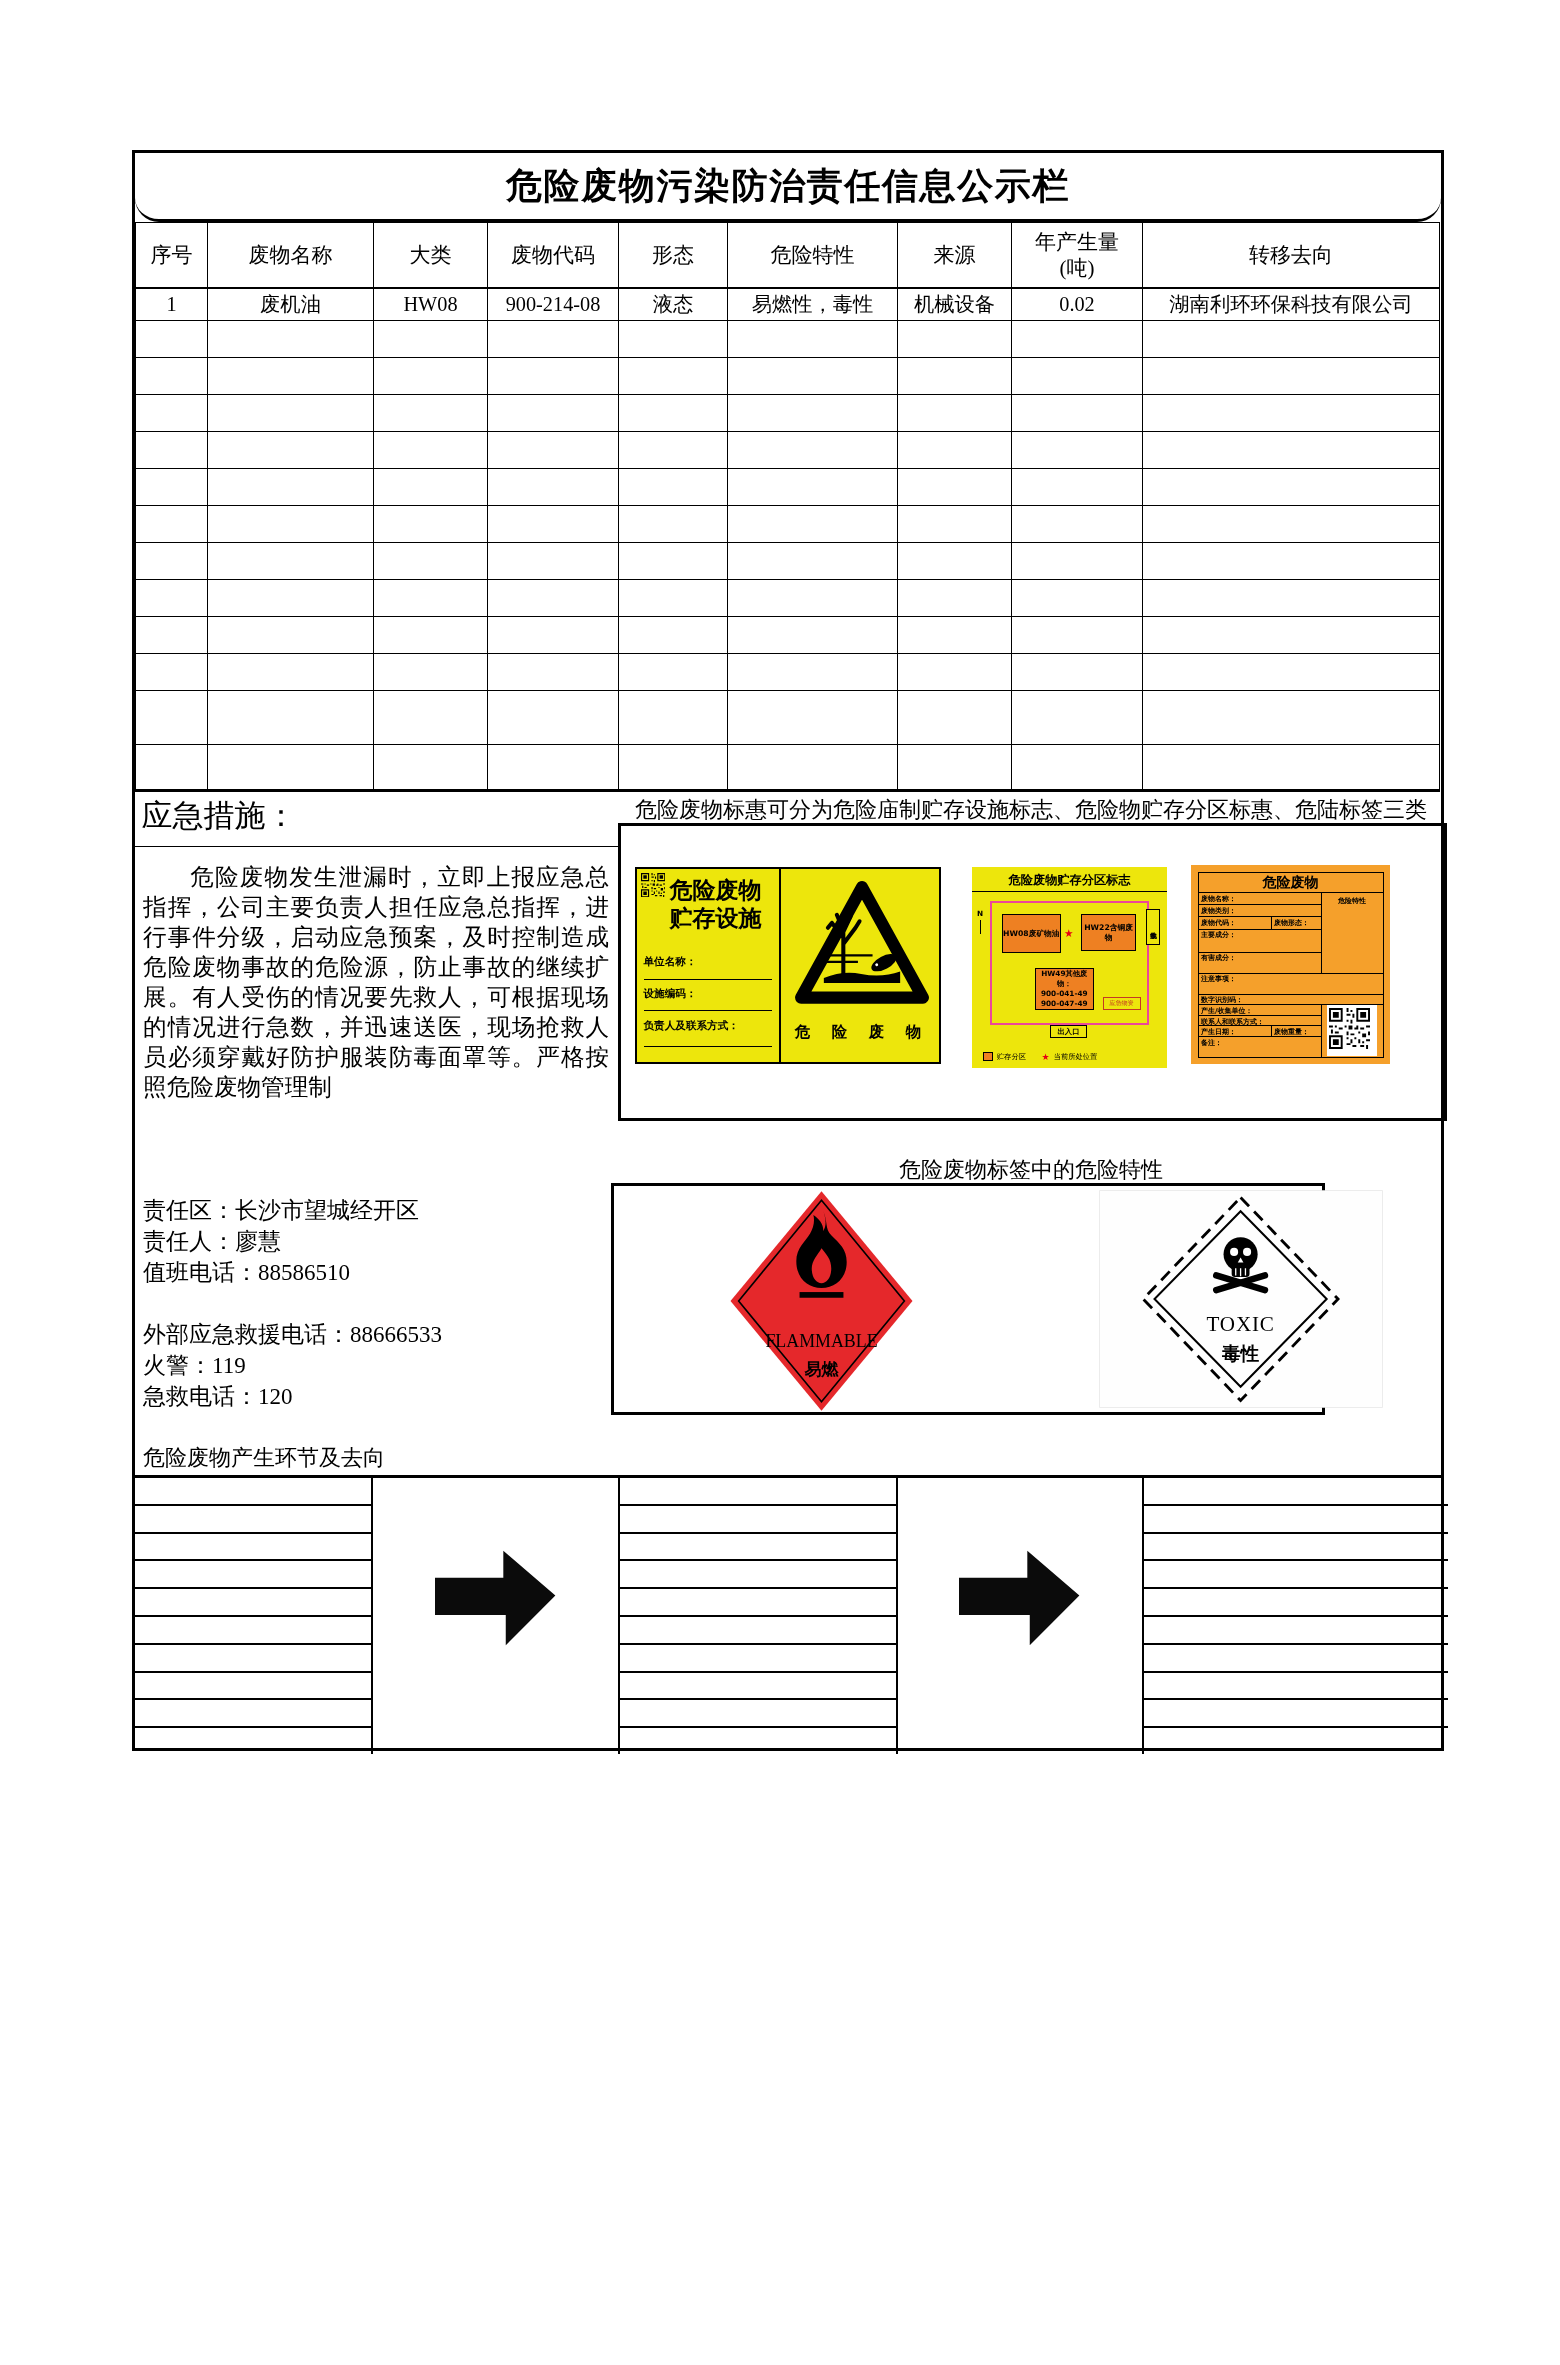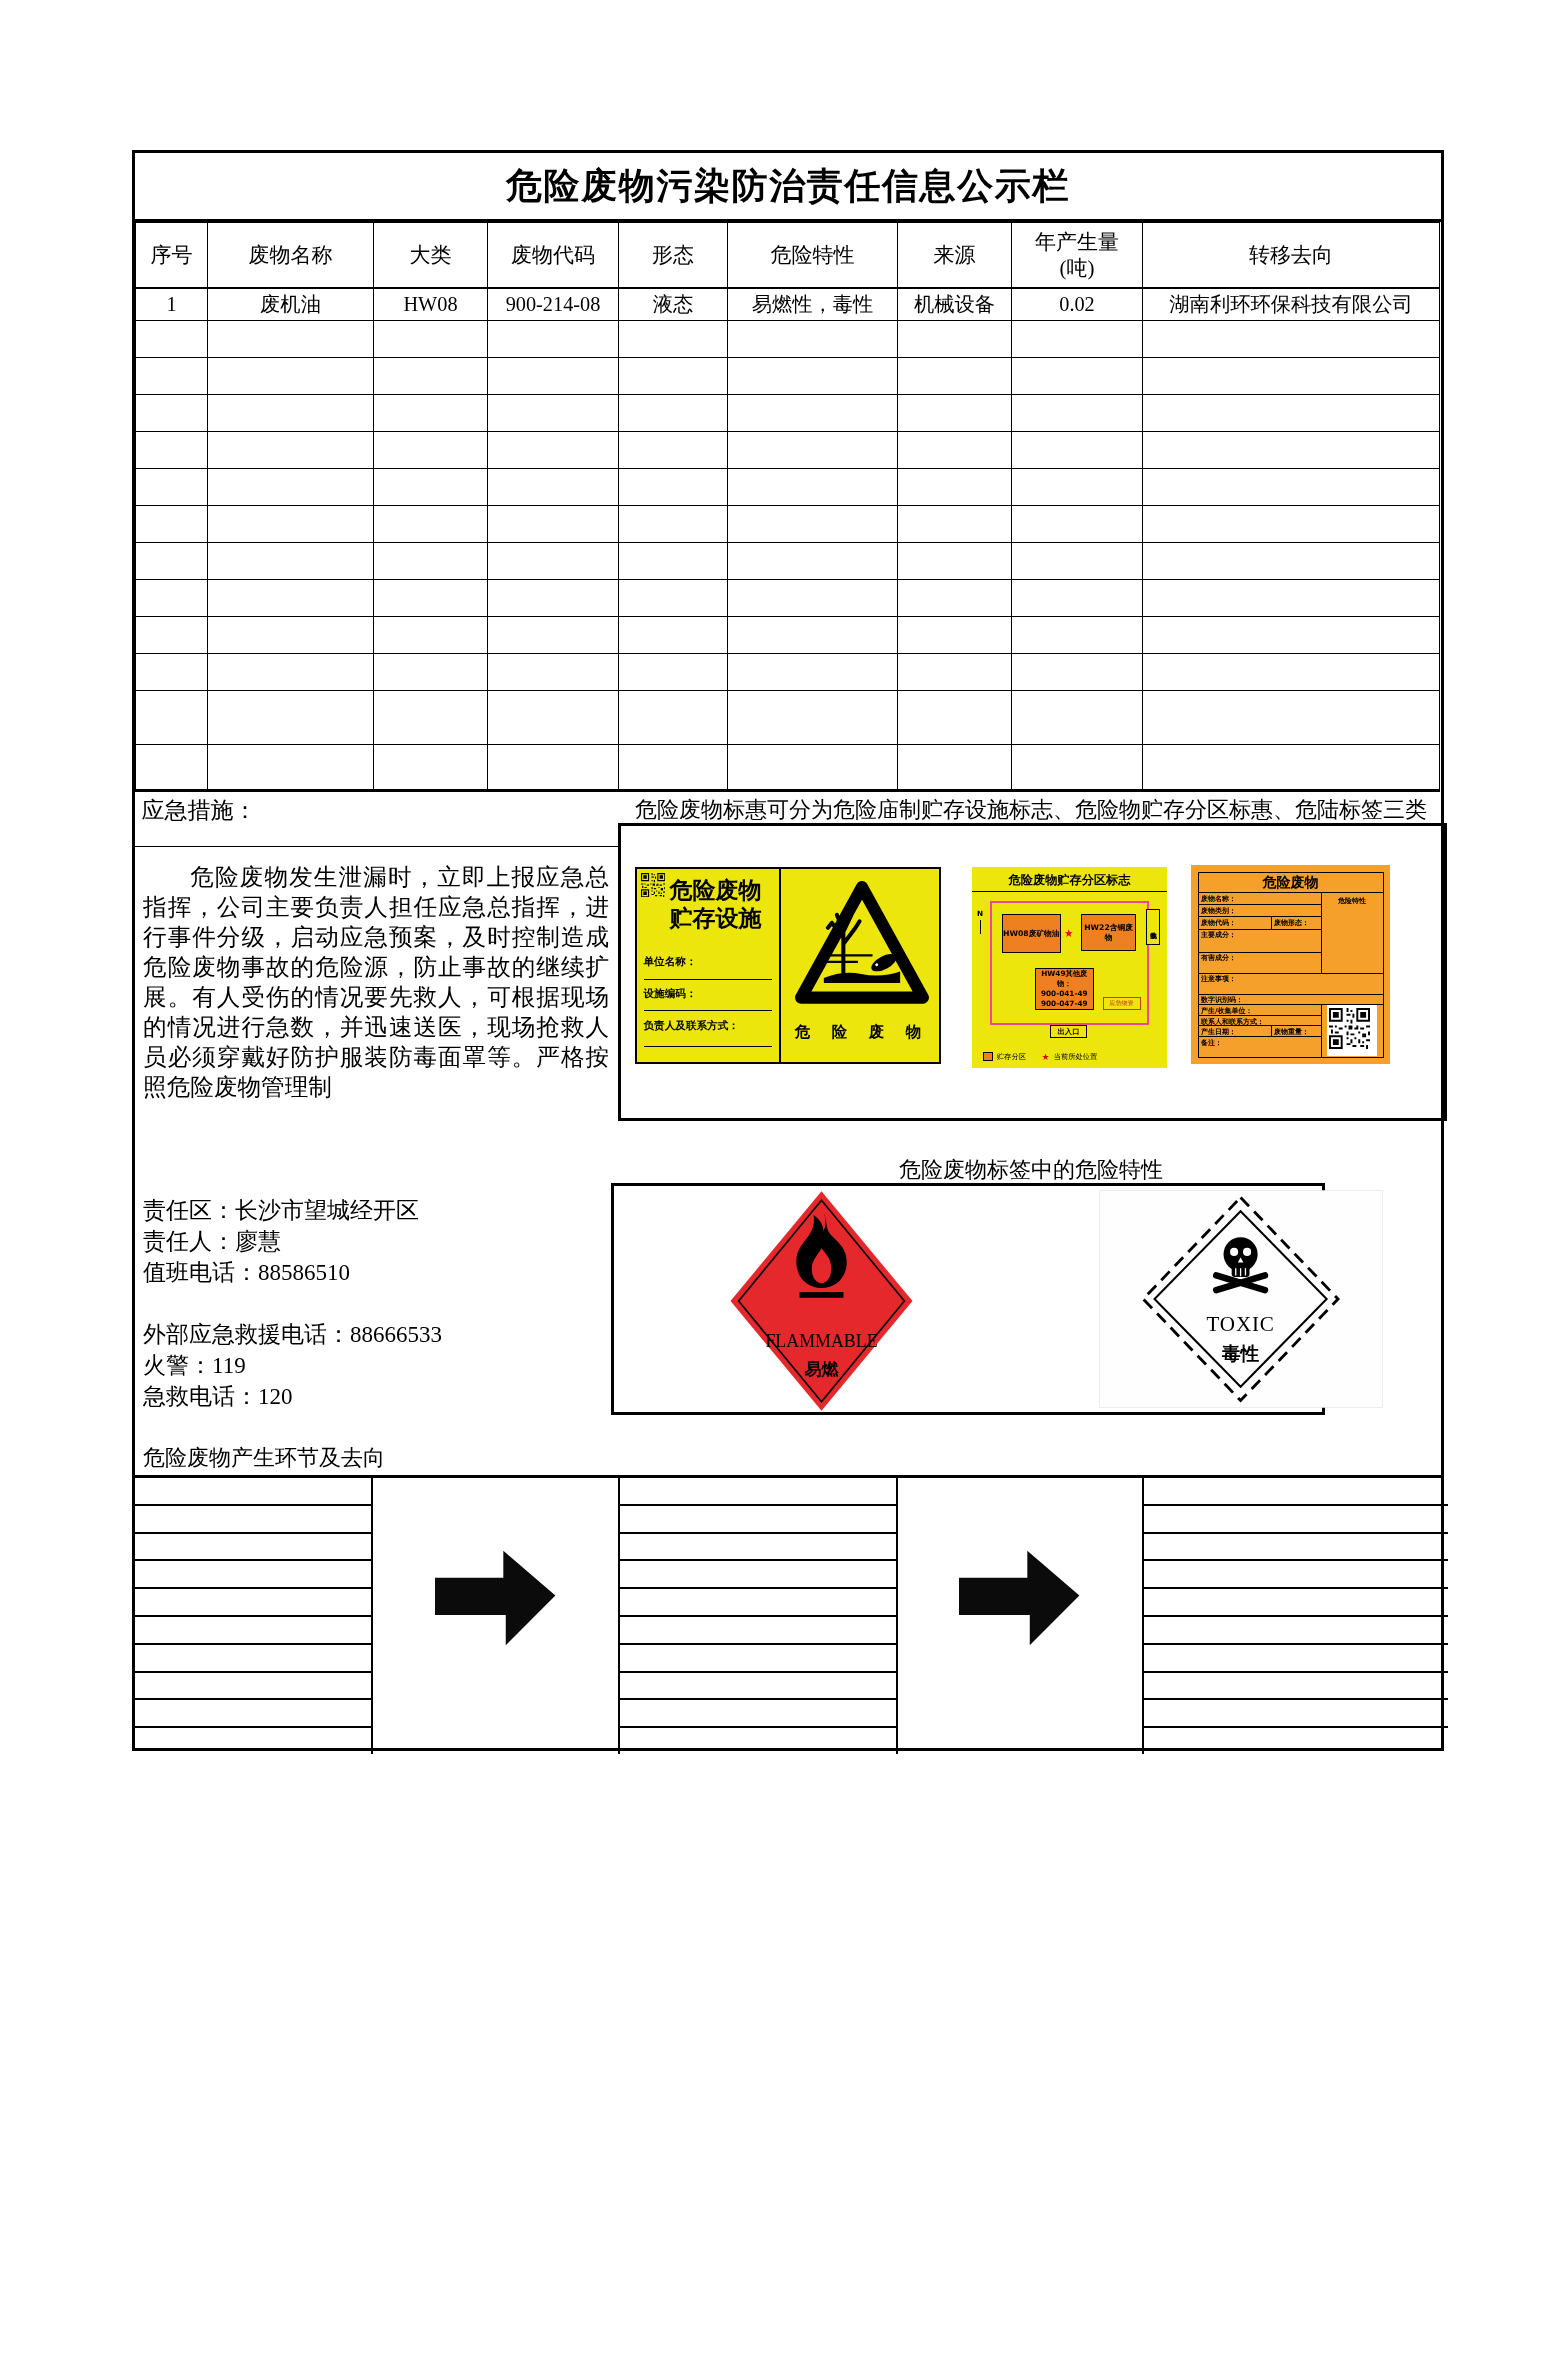--- a/index.html
+++ b/index.html
@@ -1,36 +1,36 @@
 <!DOCTYPE html>
 <html style="--sign-yellow: #EDE60C; --zone-orange: #EE8022; --label-orange: #F5A02B; --flammable-red: #E5282B; --star-red: #E60012; --ink: #000000;font-size:13px"><head>
 <meta charset="utf-8">
 <style>
   html,body{margin:0;padding:0;background:#fff;}
   body{width:1560px;height:2366px;position:relative;font-family:"Liberation Serif","DejaVu Serif",serif;color:#000;}
   .board{position:absolute;left:132px;top:150px;width:1312px;height:1601px;border:3.3px solid #000;box-sizing:border-box;}
   .abs{position:absolute;}
 
   
-  .title-row{left:0;top:0;width:100%;height:69px;border-bottom:3.3px solid #000;display:flex;align-items:center;justify-content:center;font-size:36px;font-weight:bold;letter-spacing:1.6px;box-sizing:border-box;}
+  .title-row{left:0;top:0;width:100%;height:69px;border-bottom:3.3px solid #000;display:flex;align-items:center;justify-content:center;font-size:36px;font-weight:bold;letter-spacing:1.6px;box-sizing:border-box;border-radius:24px;}
 
   
   .main-table{position:absolute;left:0;top:69px;width:1305px;border-collapse:collapse;table-layout:fixed;}
   .main-table th,.main-table td{border:1.6px solid #000;text-align:center;vertical-align:middle;padding:0;overflow:hidden;}
   .main-table th{font-weight:normal;font-size:21px;white-space:pre-line;line-height:1.25;}
   .main-table thead tr{height:65px;}
   .main-table thead th{border-bottom:2.4px solid #000;}
   .main-table .data-row{height:32.5px;font-size:20.3px;}
   .main-table tbody tr:last-child td{border-bottom:3.3px solid #000;}
   .main-table col.c1{width:72px}.main-table col.c2{width:166px}.main-table col.c3{width:114px}
   .main-table col.c4{width:131px}.main-table col.c5{width:109px}.main-table col.c6{width:170px}
   .main-table col.c7{width:114px}.main-table col.c8{width:131px}
 
   
-  .emg-label{left:6.5px;top:642px;font-size:23px;}
+  .emg-label{left:6.5px;top:642px;font-size:31px;}
   .emg-divider{left:0;top:693px;width:483px;border-top:1.6px solid #000;}
   .labels-intro{left:483px;top:642px;width:826px;text-align:center;font-size:22px;}
   .paragraph{left:8.1px;top:709px;width:466px;font-size:23.6px;line-height:30px;text-align:justify;text-indent:2em;}
   .contact{left:8.1px;top:1042px;font-size:23px;line-height:31px;}
   .contact .gap{height:31px;}
   .flow-title{left:8.1px;top:1290px;font-size:22px;}
 
   
   .images-box{left:483px;top:670px;width:829px;height:298px;border:3.3px solid #000;box-sizing:border-box;}
 

